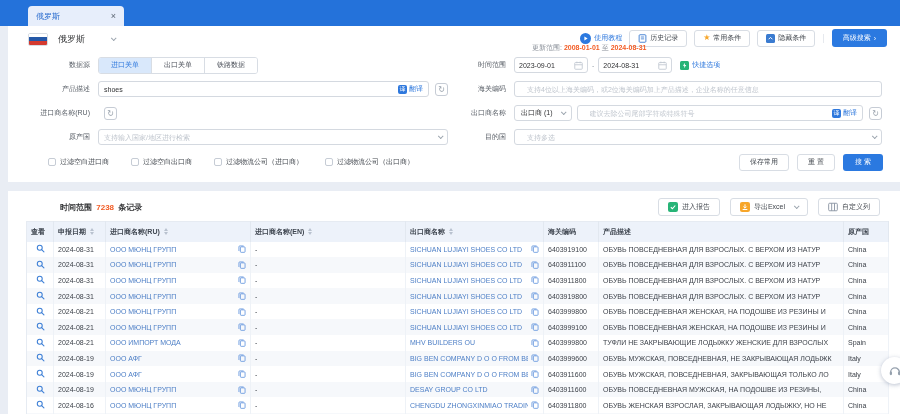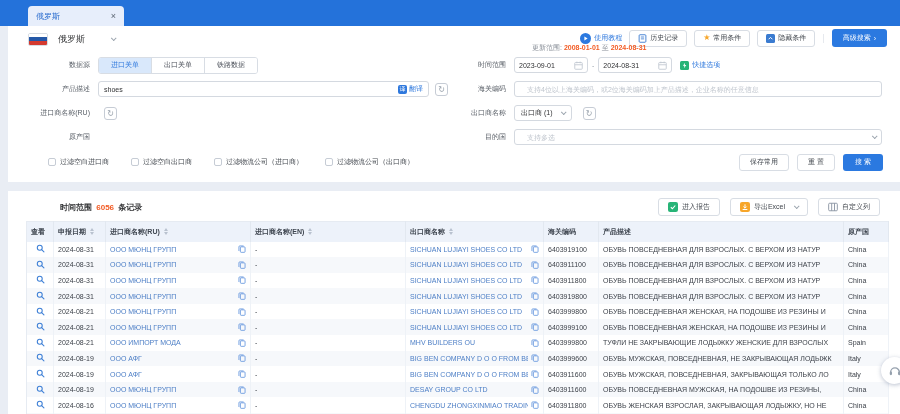--- a/index.html
+++ b/index.html
@@ -240,27 +240,38 @@
           <div class="half hl">
             <span class="flabel lbl-l">进口商名称(RU)</span>
             <span class="hist-btn">↻</span>
           </div>
           <div class="half hr">
             <span class="flabel lbl-r">出口商名称</span>
             <div class="select-sm">
               <span>出口商 (1)</span>
               <span class="chev"></span>
             </div>
+            <div class="input-wrap w-r">
+              <input placeholder="建议去除公司尾部字符或特殊符号" style="">
+              <span class="tr-btn">
+                <span class="tr-ic">译</span>
+                <span>翻译</span>
+              </span>
+            </div>
             <span class="hist-btn">↻</span>
           </div>
         </div>
 
         <div class="frow">
           <div class="half hl">
             <span class="flabel lbl-l">原产国</span>
+            <div class="input-wrap w-l">
+              <input placeholder="支持输入国家/地区进行检索" style="">
+              <span class="chev chev-box"></span>
+            </div>
           </div>
           <div class="half hr">
             <span class="flabel lbl-r">目的国</span>
             <div class="input-wrap w-r">
               <input placeholder="支持多选" style="">
               <span class="chev chev-box"></span>
             </div>
           </div>
         </div>
 
@@ -290,21 +301,21 @@
           </div>
         </div>
 
       </div>
     </div>
 
     <div class="card results-card">
       <div class="res-head">
         <div class="summary">
           <span>时间范围</span>
-          <span class="cnt">6056</span>
+          <span class="cnt">7238</span>
           <span>条记录</span>
         </div>
         <div class="res-btns">
           <button class="rbtn">
             <span style="display:inline-flex">
                 <svg width="10" height="10" viewBox="0 0 12 12">
                   <rect width="12" height="12" rx="2.5" fill="#27b477"></rect>
                   <path d="M3.4 6.3 L5.3 8.1 L8.7 4.2" stroke="#fff" stroke-width="1.3" fill="none"></path>
                 </svg>
               </span>

